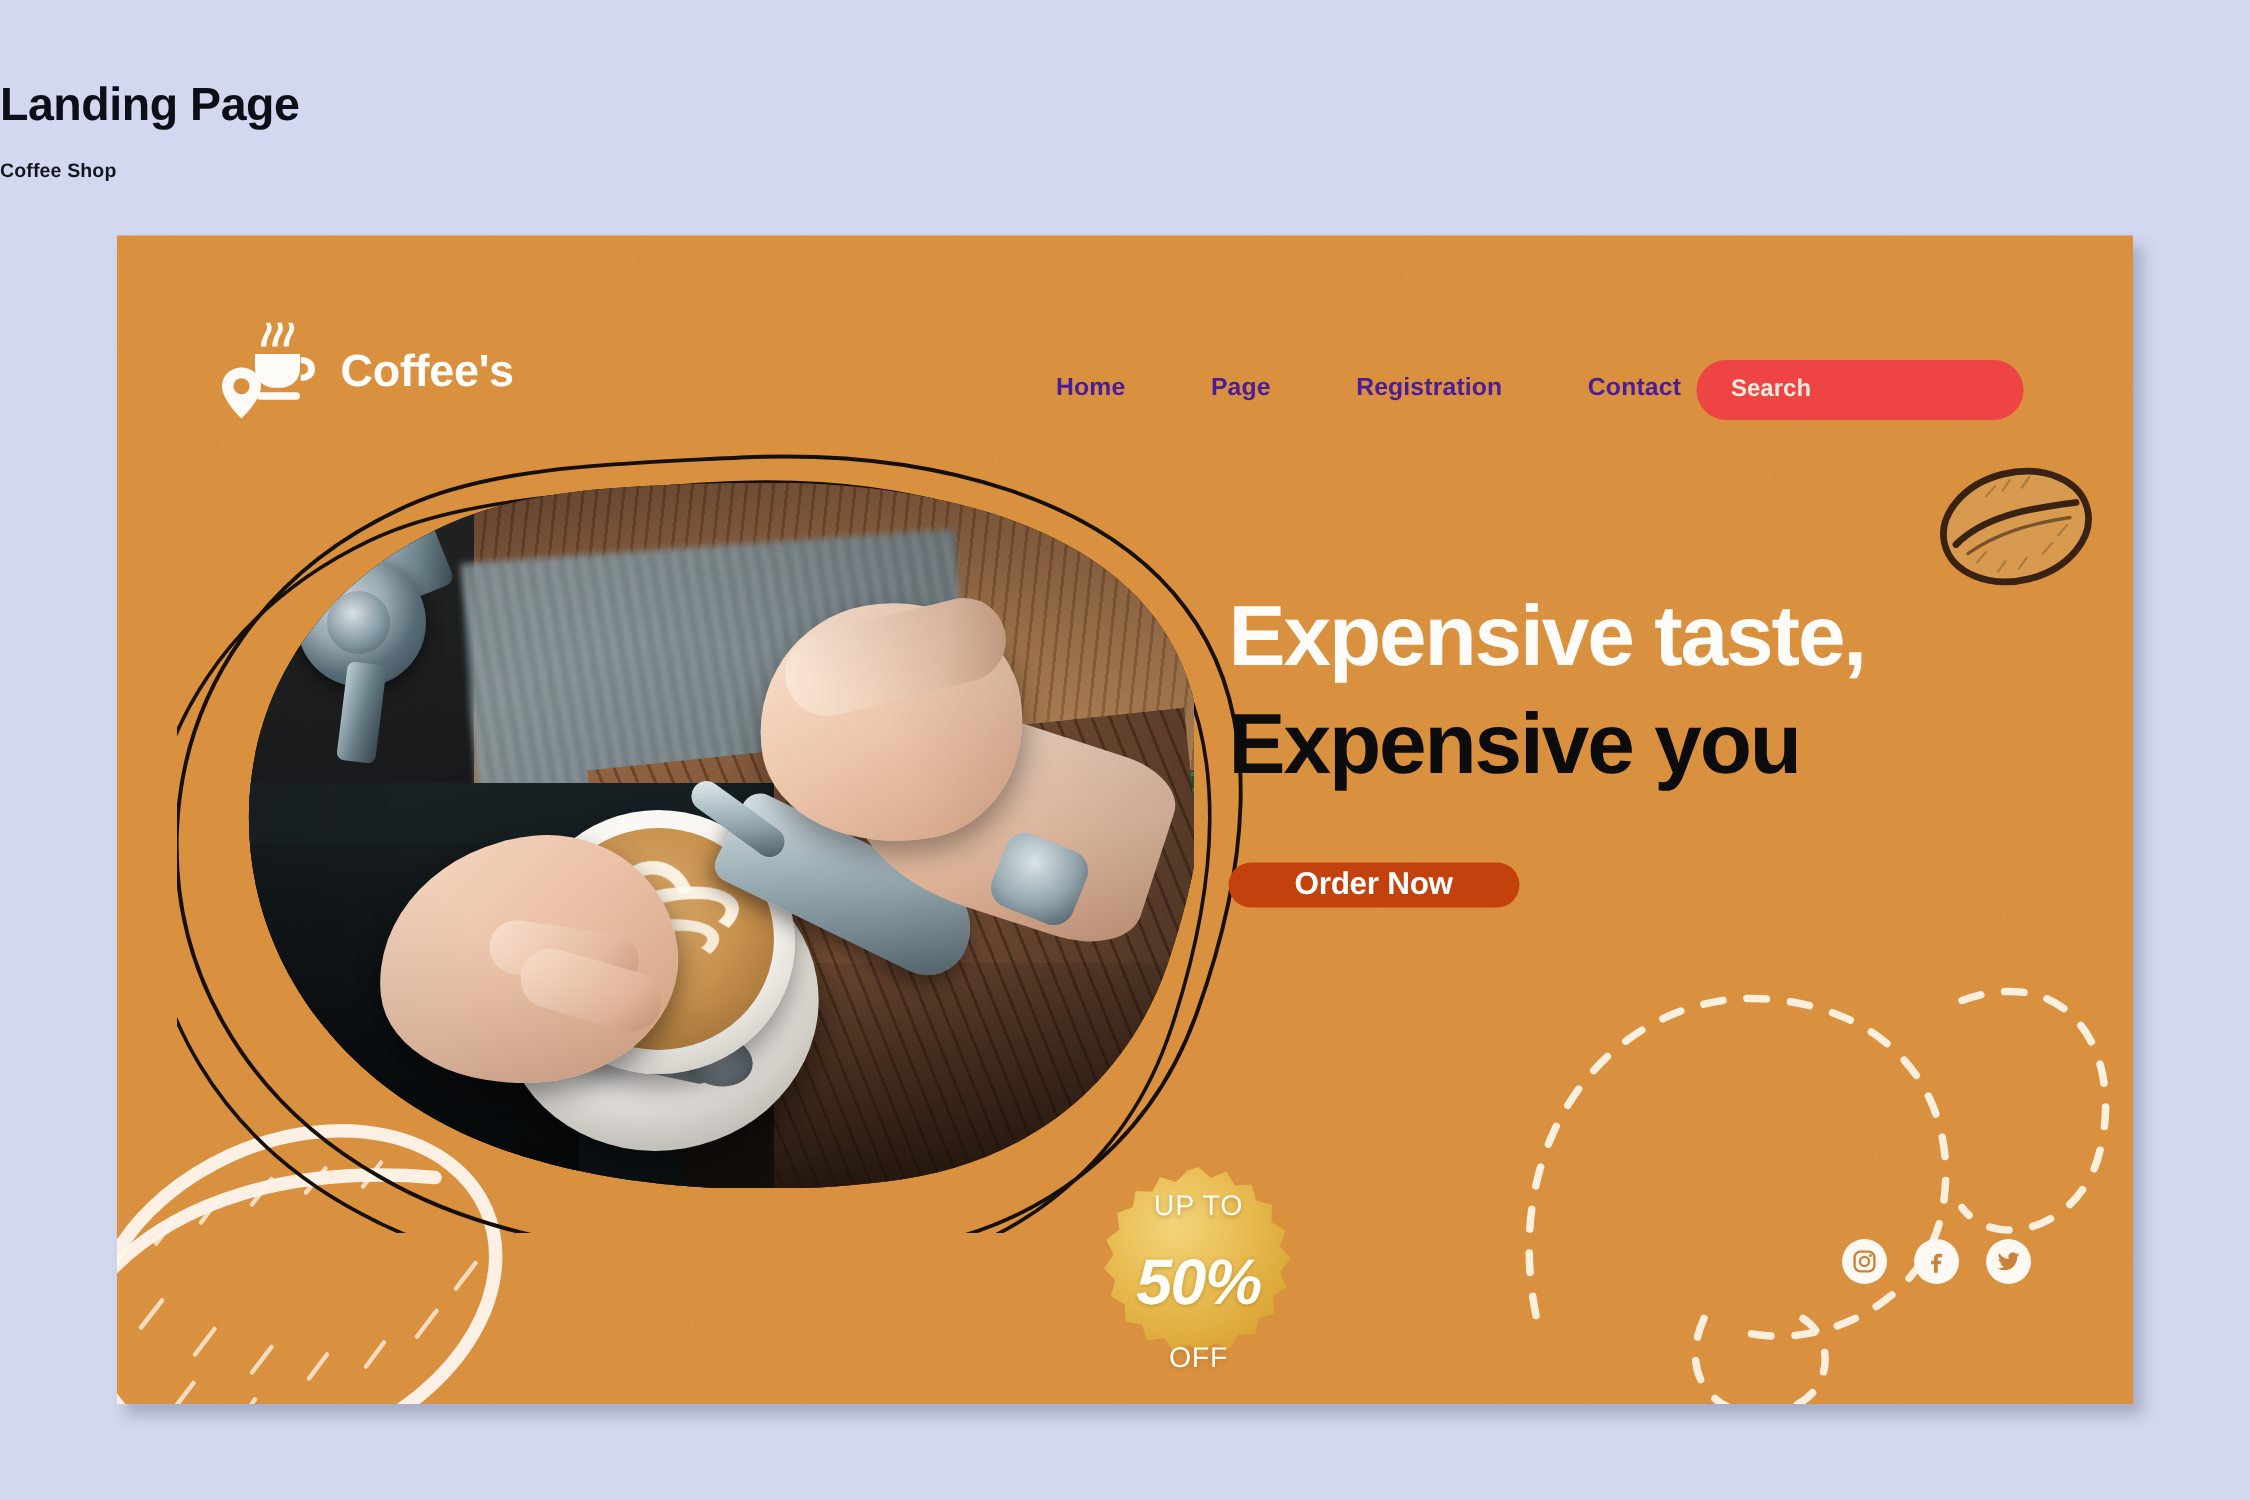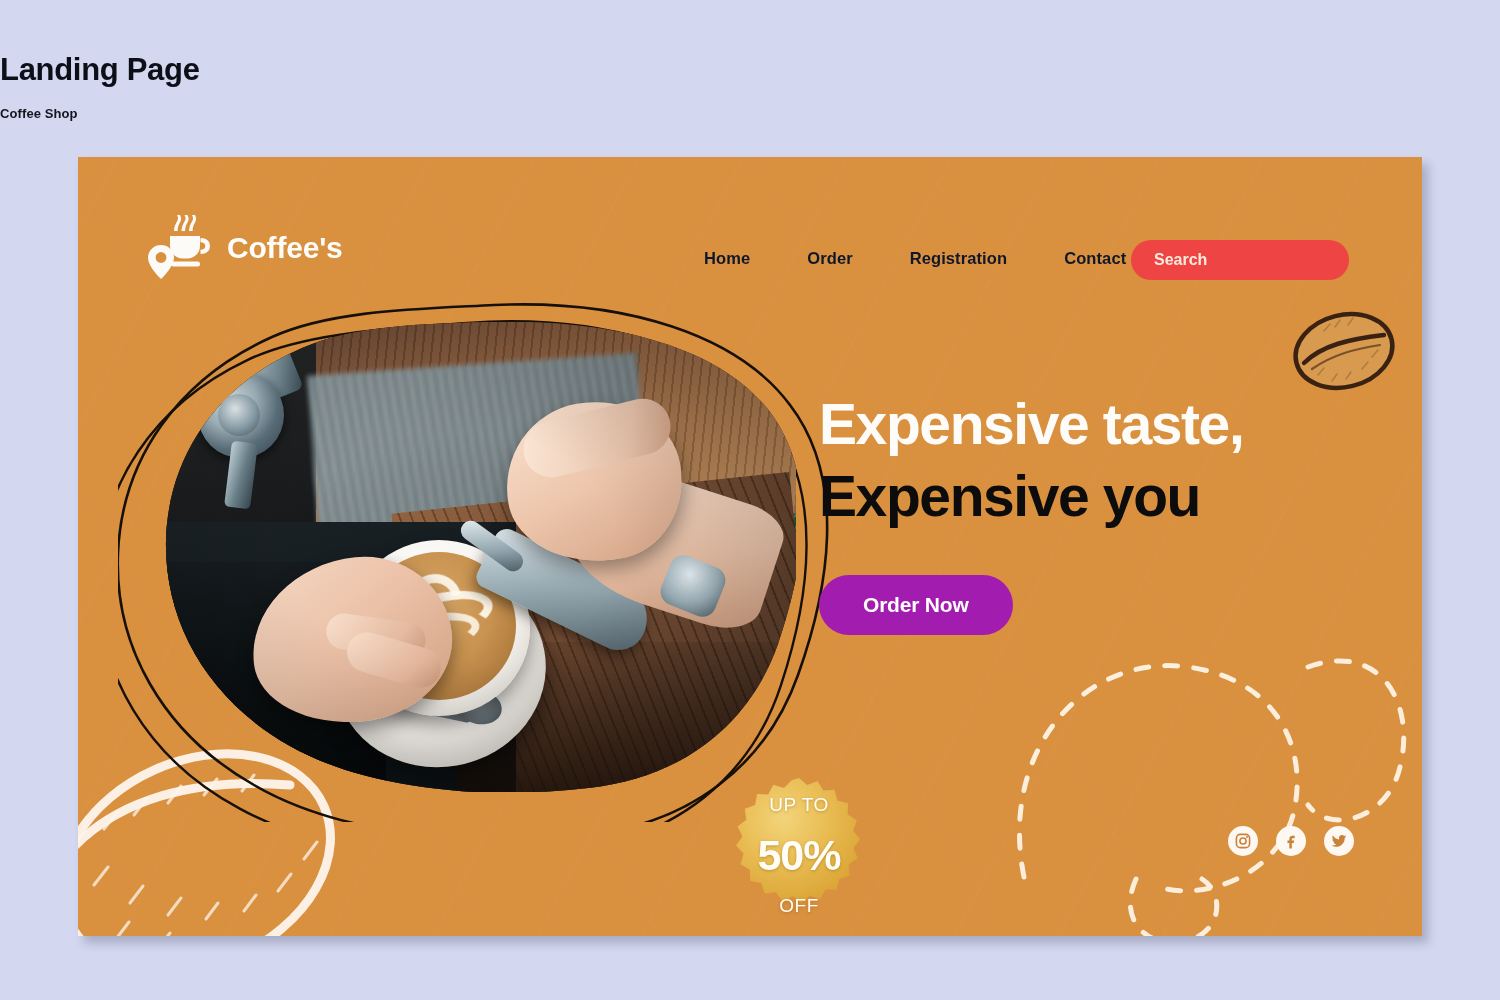--- a/index.html
+++ b/index.html
@@ -99,21 +99,21 @@
     position: absolute;
     left: 626px;
     top: 92px;
     display: flex;
     align-items: center;
     gap: 57px;
   }
   .nav-item {
     font-size: 16.5px;
     font-weight: bold;
-    color: #0f172a;
+    color: #4c1d95;
     letter-spacing: 0.1px;
     cursor: pointer;
     white-space: nowrap;
   }
 
   .search {
     position: absolute;
     left: 1053px;
     top: 83px;
     width: 218px;
@@ -365,20 +365,21 @@
     flex-direction: column;
     align-items: center;
     justify-content: center;
     gap: 18px;
     text-shadow: 0 1px 3px rgba(140, 95, 10, .45);
   }
   .badge-upto { font-size: 19px; color: #fffdf6; letter-spacing: .5px; }
   .badge-pct {
     font-size: 43px;
     font-weight: bold;
+    font-style: italic;
     color: #fffdf6;
     line-height: 1;
     letter-spacing: -1px;
   }
   .badge-off { font-size: 19px; color: #fffdf6; letter-spacing: .5px; }
 
   
   .copy {
     position: absolute;
     left: 741px;
@@ -398,25 +399,25 @@
   .subcopy {
     margin-top: 26px;
     font-size: 16.5px;
     color: #fbeee0;
     letter-spacing: .1px;
     white-space: nowrap;
   }
   .cta {
     margin-top: 42px;
     display: inline-block;
-    background: #a21caf;
+    background: #c2410c;
     color: #ffffff;
     border: none;
     border-radius: 30px;
-    padding: 18px 44px;
+    padding: 3px 44px;
     font-family: "Liberation Sans", sans-serif;
     font-size: 21px;
     font-weight: bold;
     letter-spacing: -0.2px;
     cursor: pointer;
   }
 
   
   .deco { position: absolute; pointer-events: none; }
   .deco-bean-dark { right: 22px; top: 148px; width: 112px; height: 92px; z-index: 2; }
@@ -511,21 +512,21 @@
           <rect x="25" y="46.5" width="29" height="5" rx="2.5"></rect>
           <path d="M15 30 c7.2 0 13 5.6 13 12.5 C 28 52 15 64 15 64 S 2 52 2 42.5 C 2 35.6 7.8 30 15 30 z"></path>
         </g>
         <circle cx="15" cy="42.5" r="5.4" fill="#d9903f"></circle>
       </svg>
       <span class="logo-text">Coffee's</span>
     </div>
 
     <nav class="nav">
       <span class="nav-item">Home</span>
-      <span class="nav-item">Order</span>
+      <span class="nav-item">Page</span>
       <span class="nav-item">Registration</span>
       <span class="nav-item">Contact</span>
     </nav>
 
     <div class="search">
       <input class="search-input" type="text" placeholder="Search" style="">
       <svg class="search-icon" viewBox="0 0 20 20">
         <circle cx="8.6" cy="8.6" r="6.1" fill="none" stroke="#fdf6ec" stroke-width="1.9"></circle>
         <line x1="13.2" y1="13.2" x2="18" y2="18" stroke="#fdf6ec" stroke-width="1.9" stroke-linecap="round"></line>
       </svg>

